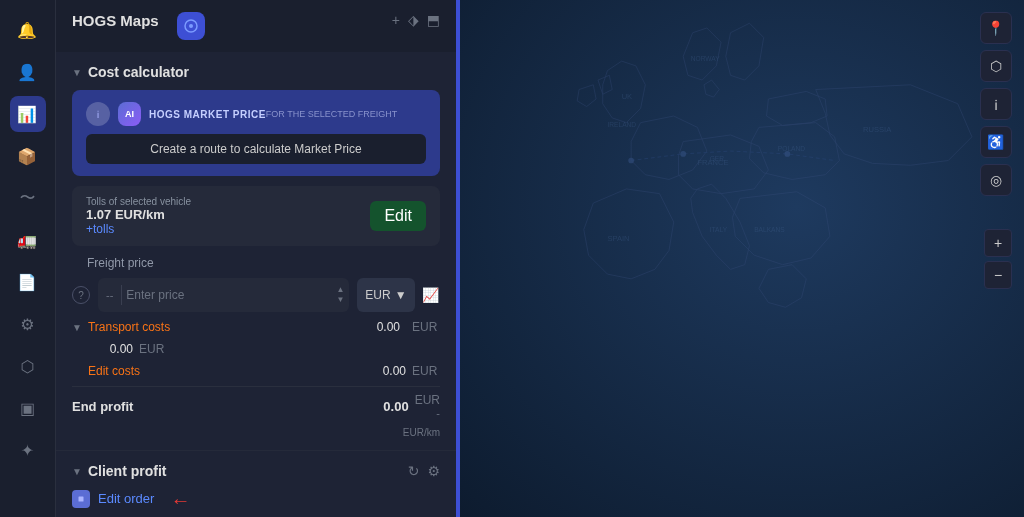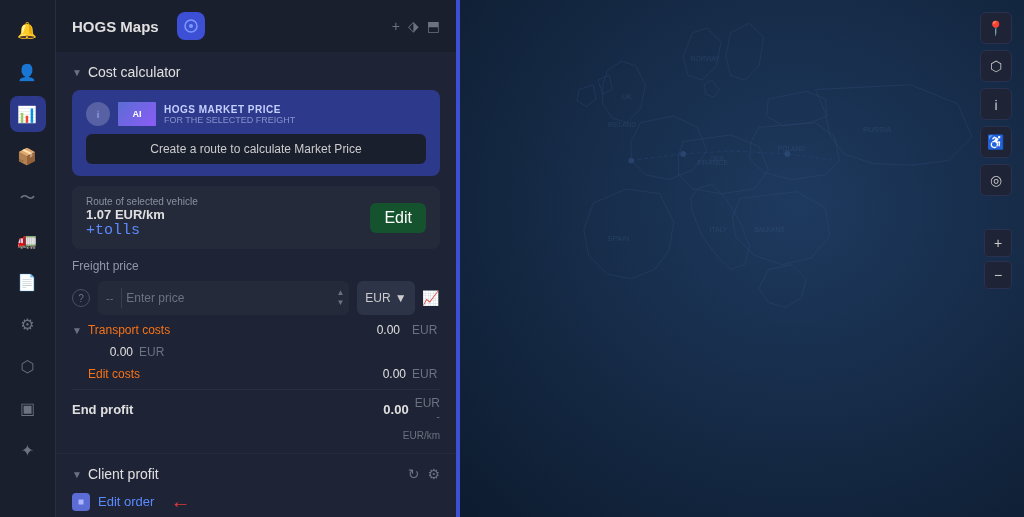--- a/index.html
+++ b/index.html
@@ -36,21 +36,21 @@
       background: #1e2335;
       display: flex;
       flex-direction: column;
       flex-shrink: 0;
       overflow-y: auto;
     }
 
     
     .panel-header {
       display: flex;
-      align-items: center;
+      align-items: flex-start;
       padding: 12px 16px;
       gap: 10px;
       background: #1a1f2e;
     }
     .panel-title {
       font-size: 15px;
       font-weight: 600;
       color: #e0e0e0;
     }
     .header-icons {
@@ -68,21 +68,21 @@
     }
     .section-header {
       display: flex;
       align-items: center;
       gap: 6px;
       margin-bottom: 10px;
       cursor: pointer;
     }
     .section-title {
       font-size: 14px;
-      font-weight: 400;
+      font-weight: 700;
       color: #e0e0e0;
     }
     .chevron { color: #6b7280; font-size: 10px; }
 
     
     .market-price-card {
       background: #2d3a8c;
       border-radius: 8px;
       padding: 12px 14px;
       margin-bottom: 10px;
@@ -98,34 +98,34 @@
       height: 24px;
       background: rgba(255,255,255,0.2);
       border-radius: 50%;
       display: flex;
       align-items: center;
       justify-content: center;
       font-size: 10px;
       color: #aab4ff;
     }
     .ai-icon {
-      width: 38px;
+      width: 23px;
       height: 24px;
       background: linear-gradient(135deg, #5b6dd4, #8b5cf6);
-      border-radius: 1px;
+      border-radius: 8px;
       display: flex;
       align-items: center;
       justify-content: center;
       font-size: 9px;
       color: white;
       font-weight: bold;
     }
     .market-price-text {
       display: flex;
-      flex-direction: column;
+      flex-direction: row;
     }
     .market-price-label {
       font-size: 10px;
       font-weight: 700;
       color: #c5cfff;
       letter-spacing: 0.5px;
     }
     .market-price-sublabel {
       font-size: 9px;
       color: #8892cc;
@@ -148,36 +148,37 @@
       border-radius: 8px;
       padding: 10px 14px;
       display: flex;
       align-items: center;
       justify-content: space-between;
       margin-bottom: 10px;
     }
     .rate-info { display: flex; flex-direction: column; }
     .rate-label { font-size: 10px; color: #8892a0; }
     .rate-value { font-size: 13px; color: #e0e0e0; font-weight: 600; }
-    .rate-tolls { font-size: 15px; color: #5b8aff; cursor: pointer; font-family: Liberation Mono, monospace; }
+    .rate-tolls { font-size: 12px; color: #5b8aff; cursor: pointer; }
     .edit-btn {
       background: #14532d;
       color: white;
       border: none;
       border-radius: 6px;
       padding: 6px 14px;
       font-size: 16px;
       cursor: pointer;
     }
 
     
     .freight-label {
       font-size: 12px;
       color: #9098a8;
       margin-bottom: 8px;
+      margin-left: 15px;
     }
     .freight-input-row {
       display: flex;
       align-items: center;
       gap: 8px;
       margin-bottom: 4px;
     }
     .help-icon {
       width: 18px;
       height: 18px;
@@ -450,21 +451,21 @@
         <div class="market-price-text">
           <span class="market-price-label">HOGS MARKET PRICE</span>
           <span class="market-price-sublabel">FOR THE SELECTED FREIGHT</span>
         </div>
       </div>
       <button class="market-price-btn">Create a route to calculate Market Price</button>
     </div>
 
     <div class="rate-card">
       <div class="rate-info">
-        <span class="rate-label">Route of selected vehicle</span>
+        <span class="rate-label">Tolls of selected vehicle</span>
         <span class="rate-value">1.07 EUR/km</span>
         <span class="rate-tolls">+tolls</span>
       </div>
       <button class="edit-btn">Edit</button>
     </div>
 
     <div class="freight-label">Freight price</div>
     <div class="freight-input-row">
       <div class="help-icon">?</div>
       <div class="freight-input-group">

